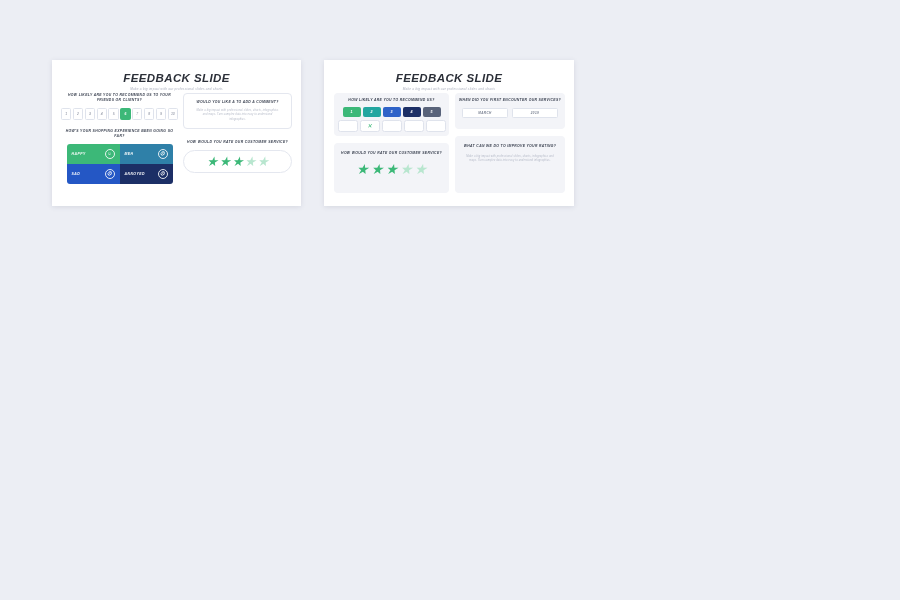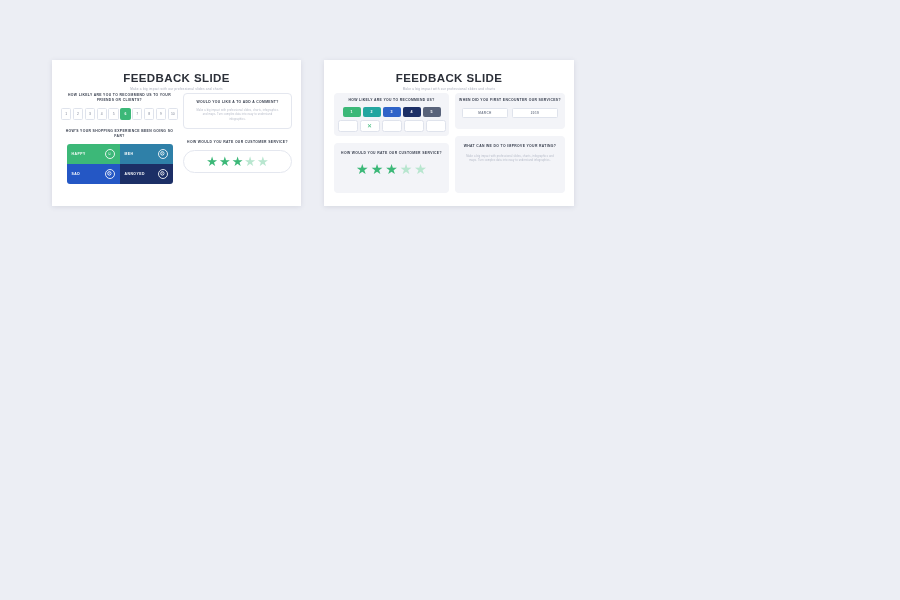--- a/index.html
+++ b/index.html
@@ -2,21 +2,21 @@
 <html><head>
 <meta charset="utf-8">
 <style>
   html,body{margin:0;padding:0;}
   body{
     width:900px;height:600px;overflow:hidden;
     background:#eceef4;
     font-family:"Liberation Sans", sans-serif;
     -webkit-font-smoothing:antialiased;
   }
-  .canvas{position:relative;width:826px;height:600px;}
+  .canvas{position:relative;width:826px;height:600px;font-style:italic;}
 
   
   .slide{
     position:absolute;background:#ffffff;
     box-shadow:0 1px 5px rgba(60,70,100,.13);
     overflow:hidden;
   }
   #slide-left  {left:52px; top:60px;  width:249px; height:146px;}
   #slide-right {left:324px;top:60px;  width:250px; height:146px;}
 

